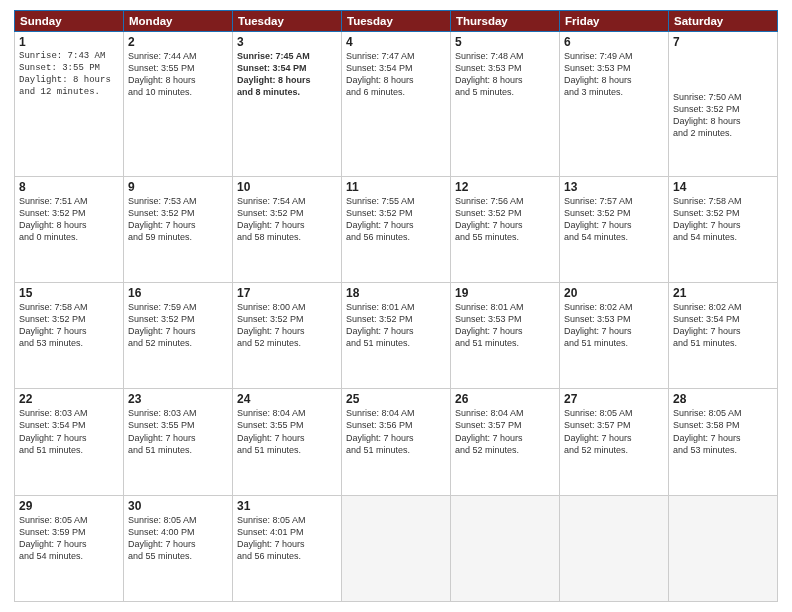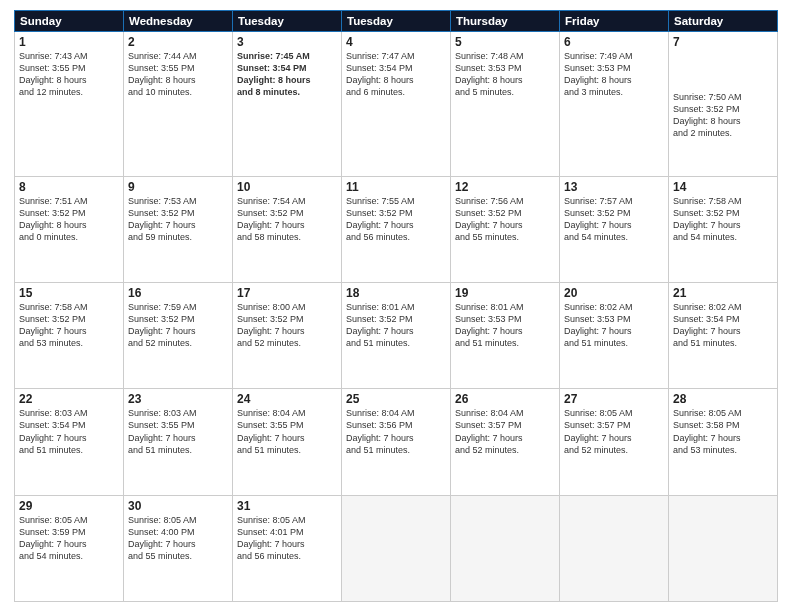--- a/index.html
+++ b/index.html
@@ -42,21 +42,21 @@
       font-size: 15px;
       color: #444;
     }
     .calendar {
       flex: 1;
       border-collapse: collapse;
       width: 100%;
       table-layout: fixed;
     }
     .calendar th {
-      background: #0f172a;
+      background: #7f1d1d;
       color: #fff;
       font-size: 11.5px;
       font-weight: bold;
       text-align: left;
       padding: 4px 5px;
       border: 1px solid #1a6fb5;
     }
     .calendar td {
       border: 1px solid #ccc;
       vertical-align: top;
@@ -100,33 +100,33 @@
   </style>
 </head>
 <body>
 
 <div class="page">
 
   <table class="calendar">
     <thead>
       <tr>
       <th>Sunday</th>
-          <th>Wednesday</th>
+          <th>Monday</th>
           <th>Tuesday</th>
           <th>Tuesday</th>
           <th>Thursday</th>
           <th>Friday</th>
           <th>Saturday</th>
         </tr>
     </thead>
     <tbody id="calendar-body">
     <tr>
           <td>
             <span class="day-num">1</span>
-            <div class="cell-text" style="white-space: pre-line;">Sunrise: 7:43 AM
+            <div class="cell-text" style="white-space: pre-line; font-family: Liberation Mono, monospace;">Sunrise: 7:43 AM
 Sunset: 3:55 PM
 Daylight: 8 hours
 and 12 minutes.</div>
           </td>
           <td>
             <span class="day-num">2</span>
             <div class="cell-text" style="white-space: pre-line;">Sunrise: 7:44 AM
 Sunset: 3:55 PM
 Daylight: 8 hours
 and 10 minutes.</div>

